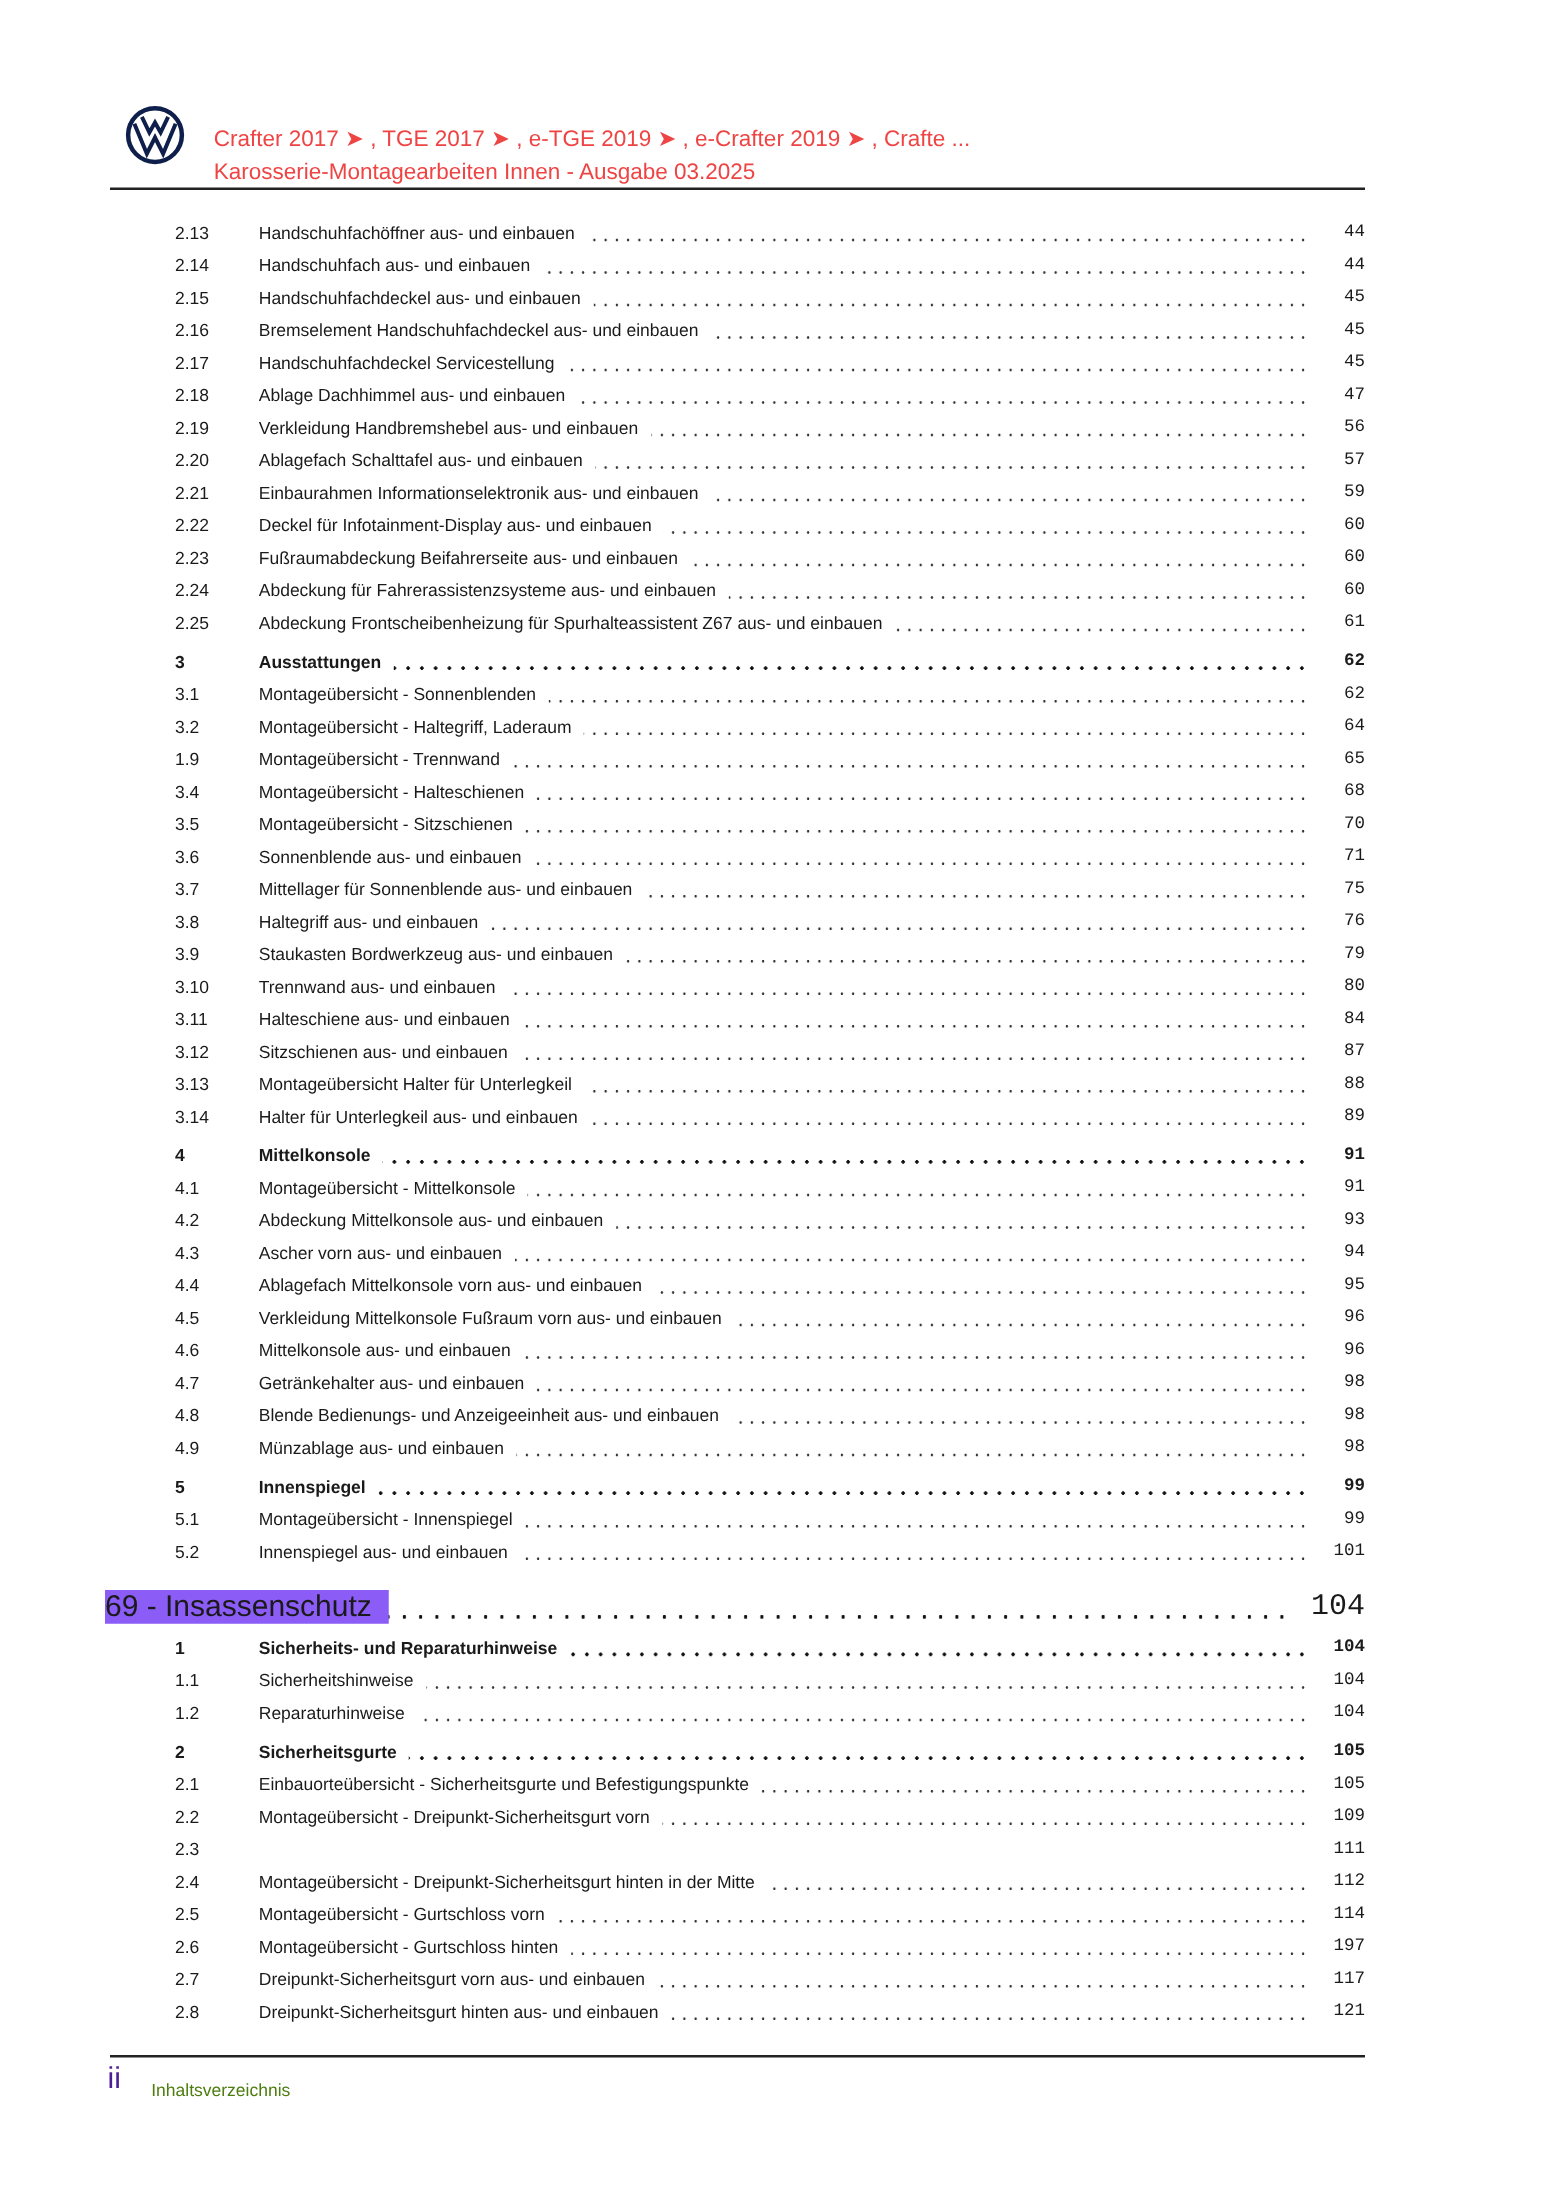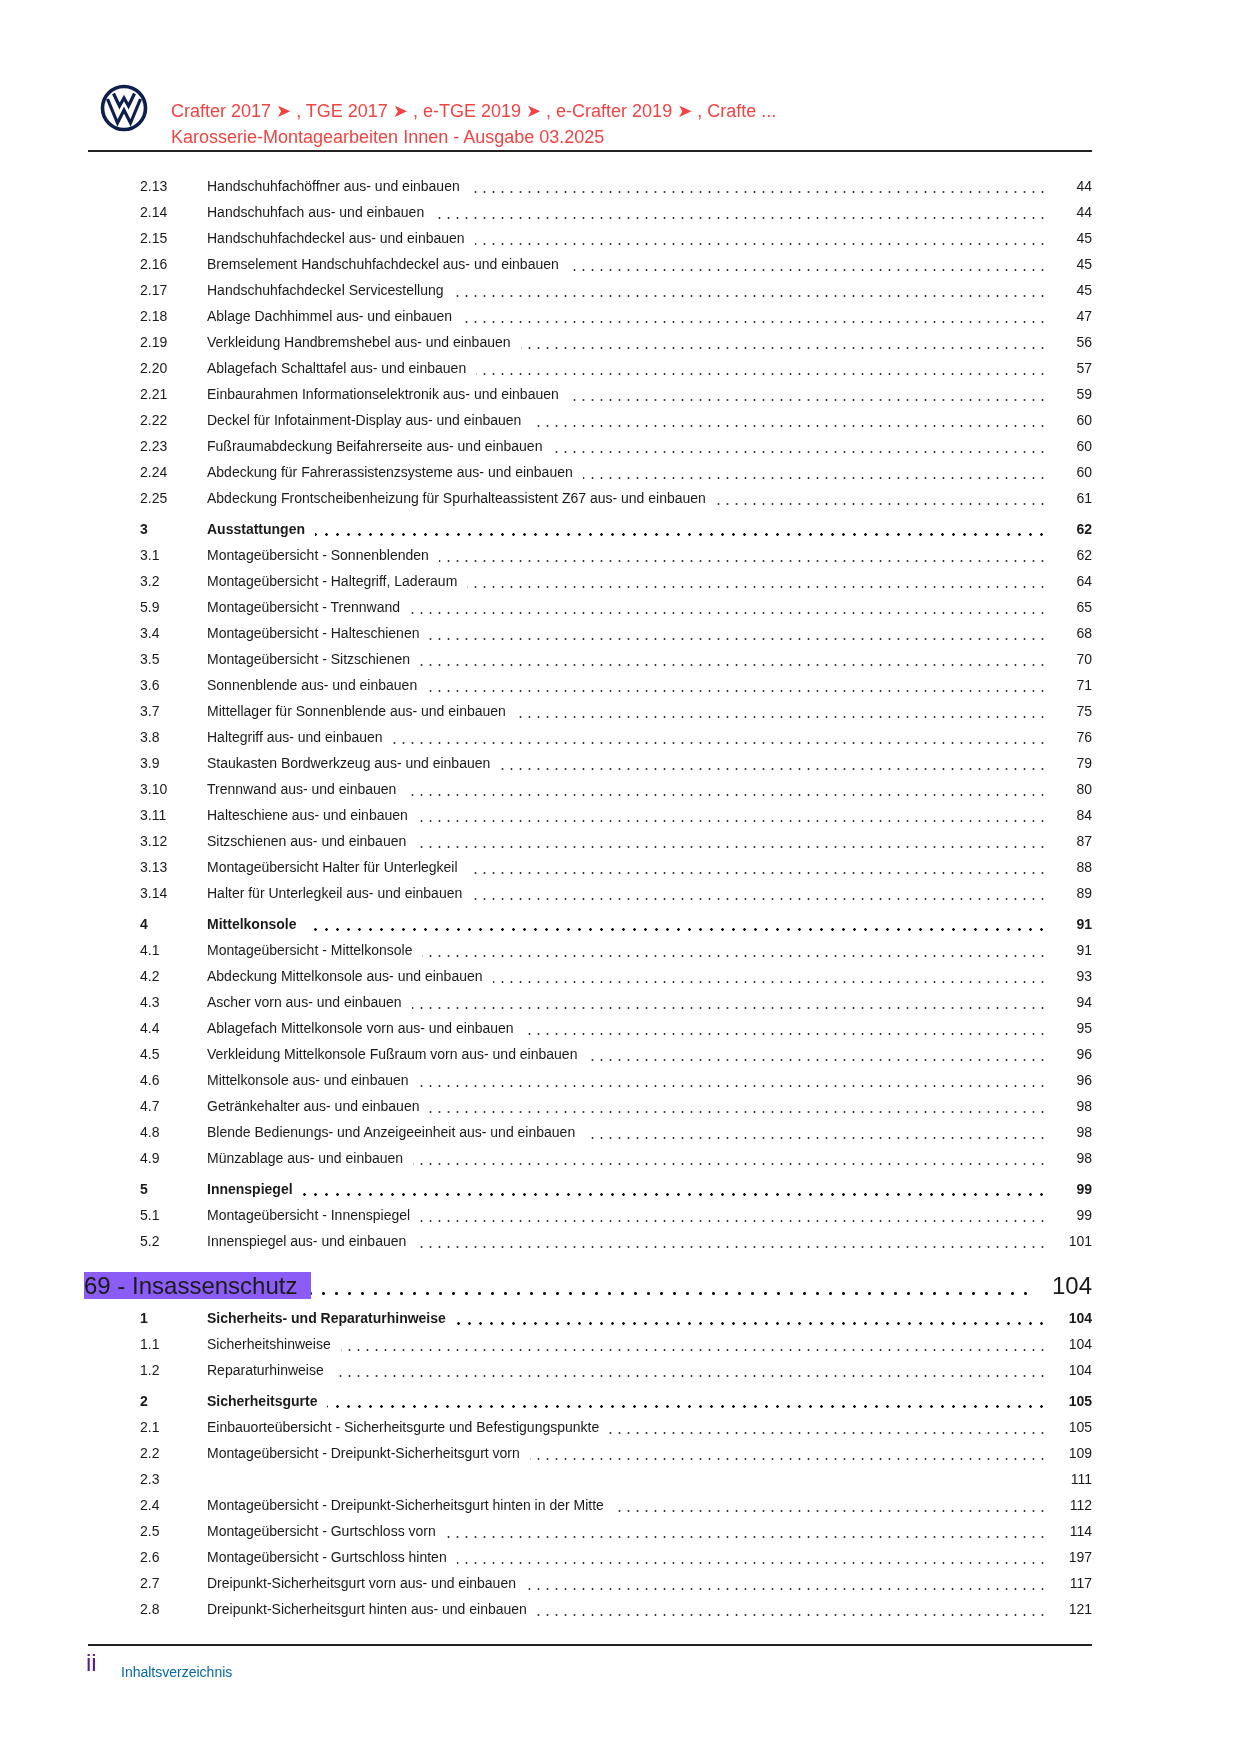--- a/index.html
+++ b/index.html
@@ -13,32 +13,32 @@
   .rule.top { top: 150px; }
   .rule.bottom { top: 1644px; }
   .toc { position: absolute; left: 84px; top: 173px; width: 1008px; }
   .row { position: relative; height: 26px; line-height: 26px; font-size: 14px; display: flex; align-items: center; }
   .row .num { position: absolute; left: 56px; white-space: nowrap; }
   .row .title { position: absolute; left: 123px; right: 45px; white-space: nowrap; overflow: hidden; }
   .row .title .txt { background: #fff; padding-right: 10px; position: relative; z-index: 1; }
   .row .title .leader { position: absolute; left: 0; right: 0; bottom: 6px; height: 2px;
       background-image: radial-gradient(circle, #333 0.9px, transparent 1.2px);
       background-size: 9px 2px; background-repeat: repeat-x; background-position: right center; }
-  .row .page { position: absolute; right: 0; white-space: nowrap; }
+  .row .page { position: absolute; right: 0; white-space: nowrap; font-family: Liberation Mono, monospace; }
   .row.section { margin-top: 5px; font-weight: bold; }
   .row.section .title .leader { background-image: radial-gradient(circle, #111 1.2px, transparent 1.5px); background-size: 11px 3px; height: 3px; }
   .row.chapter { margin-top: 15px; height: 34px; line-height: 34px; font-size: 24px; }
   .row.chapter .chap { position: absolute; left: 0; right: 60px; white-space: nowrap; overflow: hidden; }
   .row.chapter .chap .txt { background: #8b5cf6; padding-right: 14px; position: relative; z-index: 1; }
   .row.chapter .leader { position: absolute; left: 0; right: 0; bottom: 8px; height: 3px;
       background-image: radial-gradient(circle, #111 1.3px, transparent 1.6px);
       background-size: 13px 3px; background-repeat: repeat-x; background-position: right center; }
   .row.after-chapter { margin-top: 2px; }
   .foot-num { position: absolute; left: 86px; top: 1649px; font-size: 24px; font-family: "Liberation Sans", sans-serif; font-weight: normal; color: #4c1d95; }
-  .foot-label { position: absolute; left: 121px; top: 1664px; font-size: 14px; color: #0369a1; }
+  .foot-label { position: absolute; left: 121px; top: 1664px; font-size: 14px; color: #4d7c0f; }
 </style>
 </head>
 <body>
 
 <div class="logo">
   <svg width="48" height="48" viewBox="0 0 48 48">
     <circle cx="24" cy="24" r="21.5" fill="none" stroke="#0f1f4b" stroke-width="3.6"></circle>
     <polyline points="13.5,9.5 19.5,22 24,14 28.5,22 34.5,9.5" fill="none" stroke="#0f1f4b" stroke-width="3.2" stroke-linejoin="miter"></polyline>
     <polyline points="7.5,15 17.5,39 24,26 30.5,39 40.5,15" fill="none" stroke="#0f1f4b" stroke-width="3.2" stroke-linejoin="miter"></polyline>
   </svg>
@@ -186,21 +186,21 @@
   <div class="row">
     <span class="num">3.2</span>
     <span class="title">
       <span class="leader"></span>
       <span class="txt">Montageübersicht - Haltegriff, Laderaum</span>
     </span>
     <span class="page">64</span>
   </div>
 
   <div class="row">
-    <span class="num">5.9</span>
+    <span class="num">1.9</span>
     <span class="title">
       <span class="leader"></span>
       <span class="txt">Montageübersicht - Trennwand</span>
     </span>
     <span class="page">65</span>
   </div>
 
   <div class="row">
     <span class="num">3.4</span>
     <span class="title">

